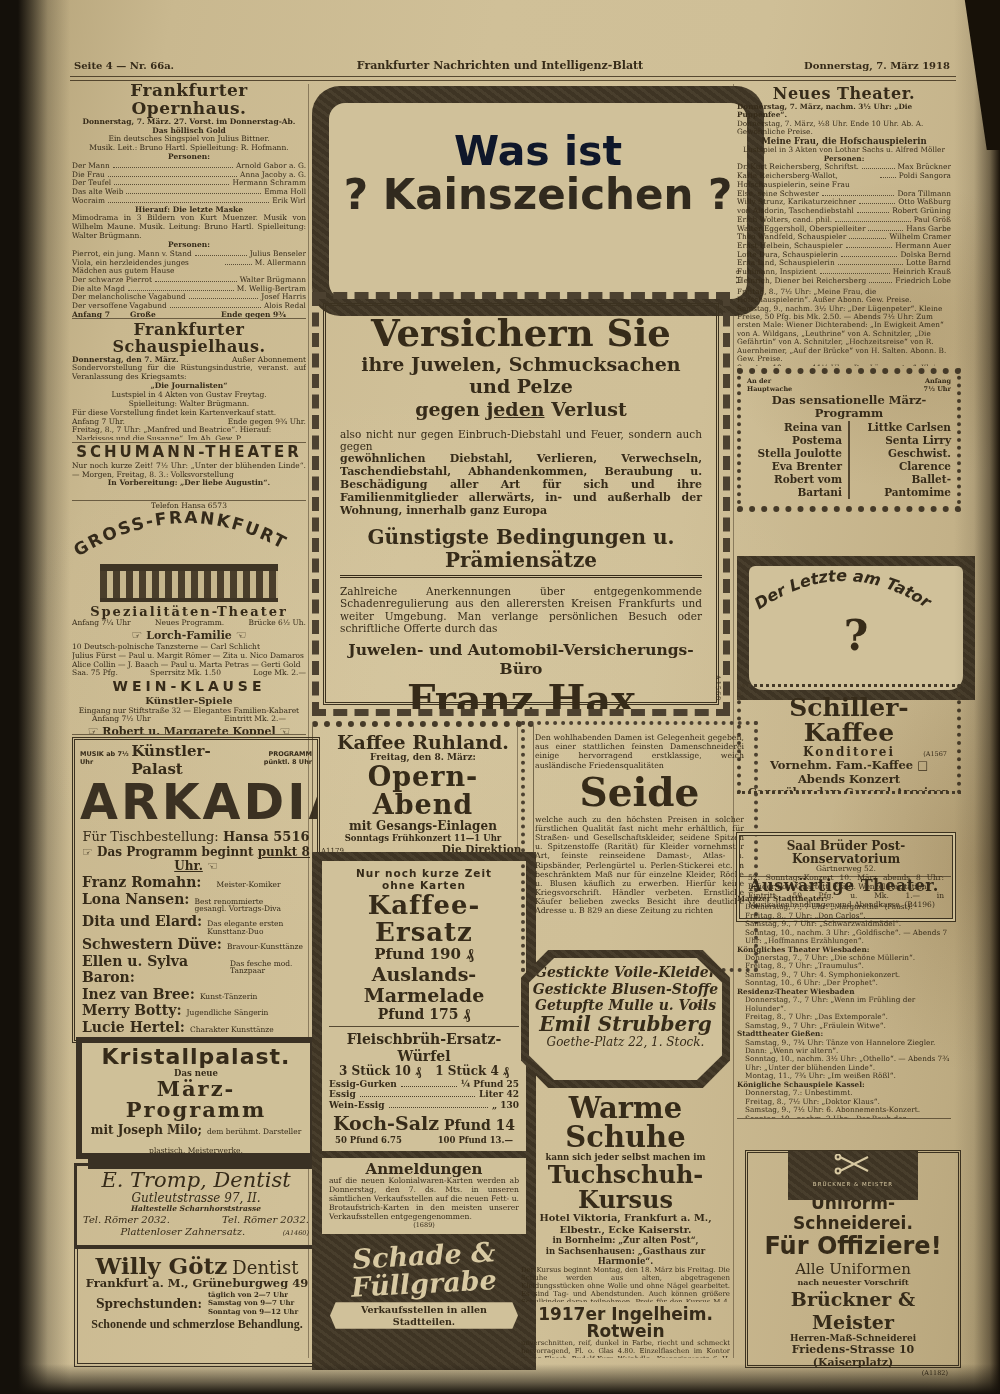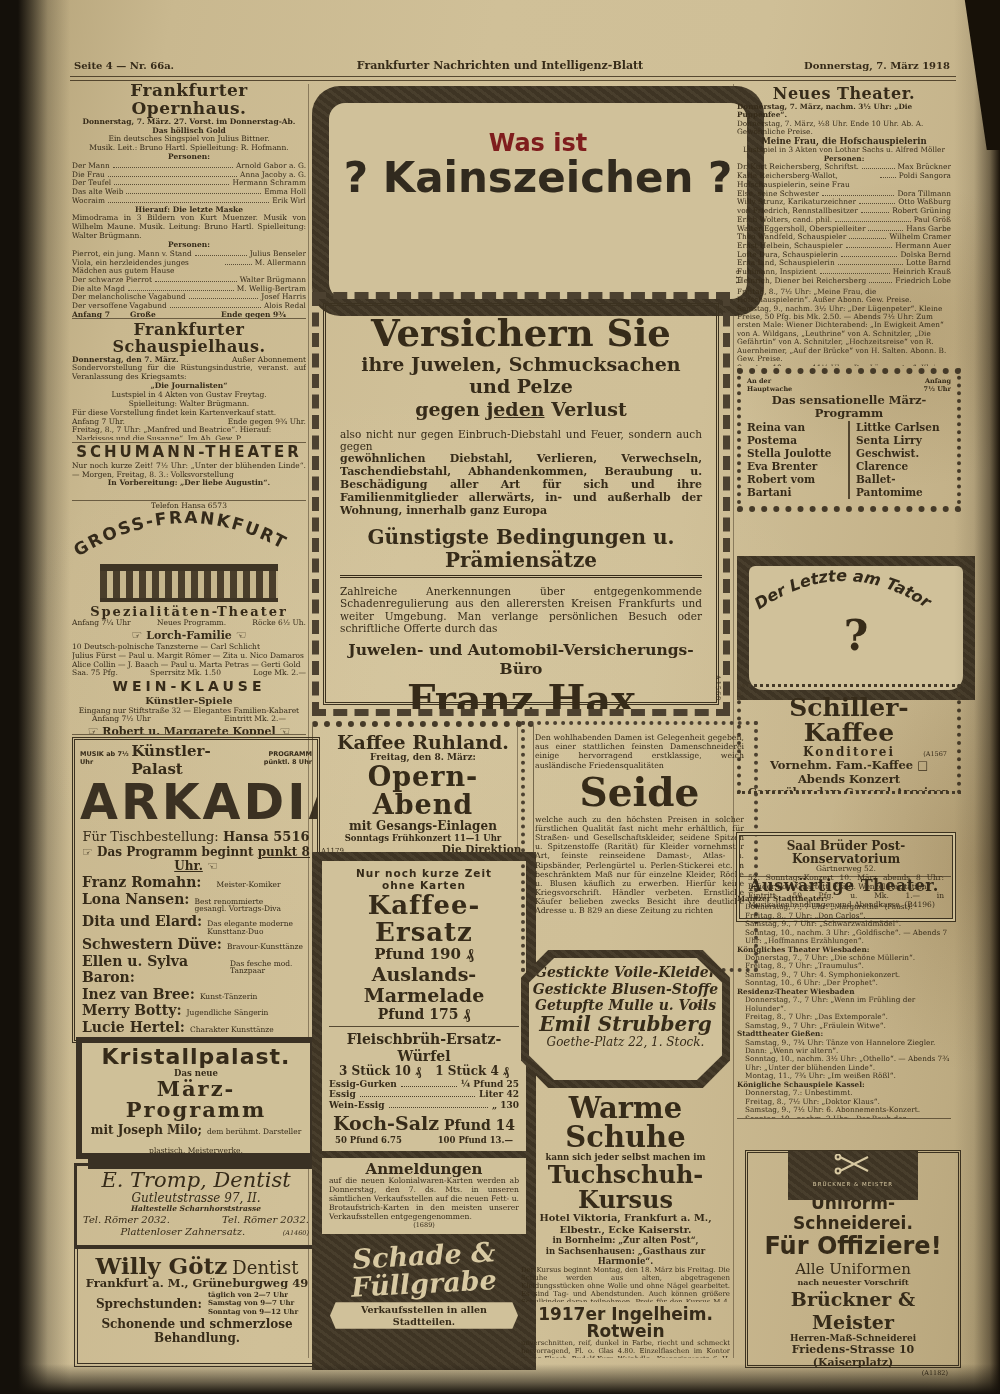--- a/index.html
+++ b/index.html
@@ -62,21 +62,21 @@
   .price-row{display:flex;align-items:baseline;font-size:9px;font-weight:bold;text-align:left;}
   .price-row .lead{flex:1;border-bottom:1px dotted rgba(54,43,25,.85);margin:0 4px 2px;}
   .thin-rule{border-top:1px solid rgba(54,43,25,.8);margin:4px 0;}
   
   .seide{border:4px dotted #4c4130;padding:8px 10px;}
   
   .oct{clip-path:polygon(13% 0,87% 0,100% 20%,100% 80%,87% 100%,13% 100%,0 80%,0 20%);}
   
   .intimes{border-top:6px dotted #453a28;border-bottom:6px dotted #453a28;border-left:4px dotted #453a28;border-right:4px dotted #453a28;padding:4px 6px;}
   .int-cols{display:flex;}
-  .int-col{flex:1;font-size:10.5px;font-weight:bold;line-height:1.25;}
+  .int-col{flex:1;font-size:10.5px;font-weight:bold;line-height:1.25;text-align:right;}
   .int-div{width:2px;background:rgba(54,43,25,.8);margin:0 6px;}
   
   .schiller{border-left:4px dotted #453a28;border-right:4px dotted #453a28;border-top:3px dotted #453a28;border-bottom:3px dotted #453a28;padding:8px 6px;text-align:center;}
   
   .konserv{border:1px solid #3c3220;box-shadow:0 0 0 2px #cfc098,0 0 0 3px #3c3220;padding:4px 8px;}
   
   .bruck{border:3px double #3c3220;padding:26px 10px 6px;text-align:center;}
   .emblem{position:absolute;left:50%;transform:translateX(-50%);top:-2px;width:130px;height:46px;text-align:center;padding-top:3px;}
   .emblem .lbl{font-size:5.5px;color:#d8c9a2;letter-spacing:1px;font-family:"DejaVu Sans",sans-serif;}
   
@@ -213,21 +213,21 @@
       <defs>
           <path id="arcpath" d="M6,46 Q115,-22 224,46" fill="none"></path>
         </defs>
       <text font-size="17"><textPath href="#arcpath">GROSS-FRANKFURT</textPath></text>
     </svg>
     <div class="building"></div>
     <div class="ctr b" style="font-size:13px;letter-spacing:2px;margin-top:2px;">Spezialitäten-Theater</div>
     <div class="row tiny">
         <span>Anfang 7¼ Uhr</span>
         <span>Neues Programm.</span>
-        <span>Röcke 6½ Uh.</span>
+        <span>Brücke 6½ Uh.</span>
       </div>
     <div class="ctr b" style="font-size:11px;"><span class="hand">☞</span> <span>Lorch-Familie</span> <span class="hand">☜</span></div>
     <div class="tiny">10 Deutsch-polnische Tanzsterne — Carl Schlicht</div>
     <div class="tiny">Julius Fürst — Paul u. Margit Römer — Zita u. Nico Damaros</div>
     <div class="tiny">Alice Collin — J. Baach — Paul u. Marta Petras — Gerti Gold</div>
     <div class="row tiny">
         <span>Saa. 75 Pfg.</span>
         <span>Sperrsitz Mk. 1.50</span>
         <span>Loge Mk. 2.—</span>
       </div>
@@ -263,21 +263,21 @@
       <div class="row" style="justify-content:flex-start;gap:15px;">
           <span class="b" style="font-size:14px;">Franz Romahn:</span>
           <span style="font-size:7.5px;">Meister-Komiker</span>
         </div>
       <div class="row" style="justify-content:flex-start;gap:5px;">
           <span class="b" style="font-size:14px;">Lona Nansen:</span>
           <span style="font-size:7.5px;max-width:90px;line-height:1.05;">Best renommierte gesangl. Vortrags-Diva</span>
         </div>
       <div class="row" style="justify-content:flex-start;gap:5px;">
           <span class="b" style="font-size:14px;">Dita und Elard:</span>
-          <span style="font-size:7.5px;max-width:90px;line-height:1.05;">Das elegante moderne Kunsttanz-Duo</span>
+          <span style="font-size:7.5px;max-width:90px;line-height:1.05;">Das elegante ersten Kunsttanz-Duo</span>
         </div>
       <div class="row" style="justify-content:flex-start;gap:5px;">
           <span class="b" style="font-size:14px;">Schwestern Düve:</span>
           <span style="font-size:7.5px;">Bravour-Kunsttänze</span>
         </div>
       <div class="row" style="justify-content:flex-start;gap:5px;">
           <span class="b" style="font-size:14px;">Ellen u. Sylva Baron:</span>
           <span style="font-size:7.5px;max-width:80px;line-height:1.05;">Das fesche mod. Tanzpaar</span>
         </div>
       <div class="row" style="justify-content:flex-start;gap:5px;">
@@ -331,26 +331,26 @@
     <div style="line-height:1;"><span class="b" style="font-size:23px;">Willy Götz</span> <span style="font-size:18px;">Dentist</span></div>
     <div class="b" style="font-size:11.5px;">Frankfurt a. M., Grüneburgweg 49</div>
     <div class="goetz-sched">
       <span class="b" style="font-size:12px;">Sprechstunden:</span>
       <span class="rows">
         <span style="display:block;">täglich von 2—7 Uhr</span>
         <span style="display:block;">Samstag von 9—7 Uhr</span>
         <span style="display:block;">Sonntag von 9—12 Uhr</span>
       </span>
     </div>
-    <div class="b" style="font-size:12px;">Schonende und schmerzlose Behandlung.</div>
+    <div class="b" style="font-size:12px;font-family:Liberation Serif, serif;">Schonende und schmerzlose Behandlung.</div>
   </section>
 
   <section class="blk kains frame-dark" style="left:312px;top:86px;width:418px;height:196px;">
     <div class="kains-in panel">
-      <div class="ctr b sans" style="font-size:24px;padding-top:28px;line-height:1;color:#7f1d1d;">Was ist</div>
+      <div class="ctr b sans" style="font-size:41px;padding-top:28px;line-height:1;color:#0f172a;">Was ist</div>
       <div class="ctr b sans" style="font-size:42px;line-height:1.1;color:#312a1e;">? Kainszeichen ?</div>
       <div class="abs vcode" style="right:6px;bottom:14px;">611</div>
     </div>
   </section>
 
   <section class="blk hax-out" style="left:312px;top:292px;width:404px;height:410px;">
     <div class="hax-in">
       <div class="b" style="font-size:37px;line-height:1.05;">Versichern Sie</div>
       <div class="b" style="font-size:19px;">ihre Juwelen, Schmucksachen und Pelze</div>
       <div class="b" style="font-size:19px;"><span>gegen</span> <span class="underl">jeden</span> <span>Verlust</span></div>
@@ -479,21 +479,21 @@
         <span class="r">Else, seine Schwester</span>
         <span class="lead"></span>
         <span class="a">Dora Tillmann</span>
       </div>
     <div class="cast">
         <span class="r">Willy Strunz, Karikaturzeichner</span>
         <span class="lead"></span>
         <span class="a">Otto Waßburg</span>
       </div>
     <div class="cast">
-        <span class="r">von Friedrich, Rennstallbesitzer</span>
+        <span class="r">von Alsdorin, Taschendiebstahl</span>
         <span class="lead"></span>
         <span class="a">Robert Grüning</span>
       </div>
     <div class="cast">
         <span class="r">Erich Wolters, cand. phil.</span>
         <span class="lead"></span>
         <span class="a">Paul Größ</span>
       </div>
     <div class="cast">
         <span class="r">Walter Eggersholl, Oberspielleiter</span>

